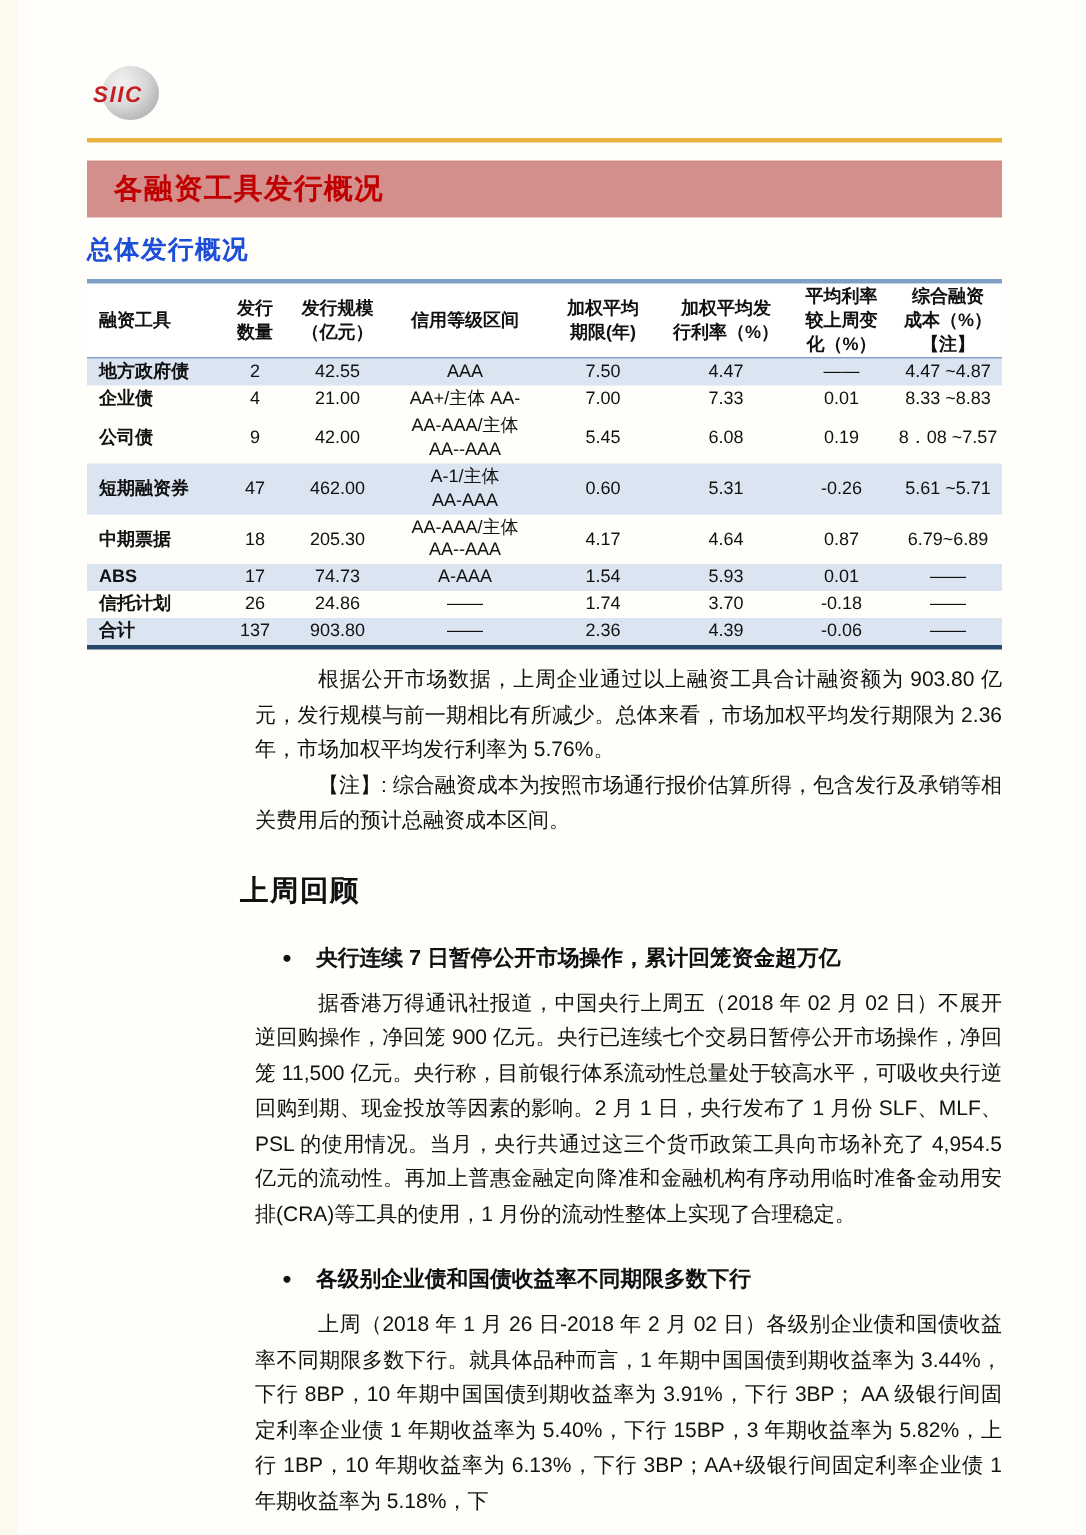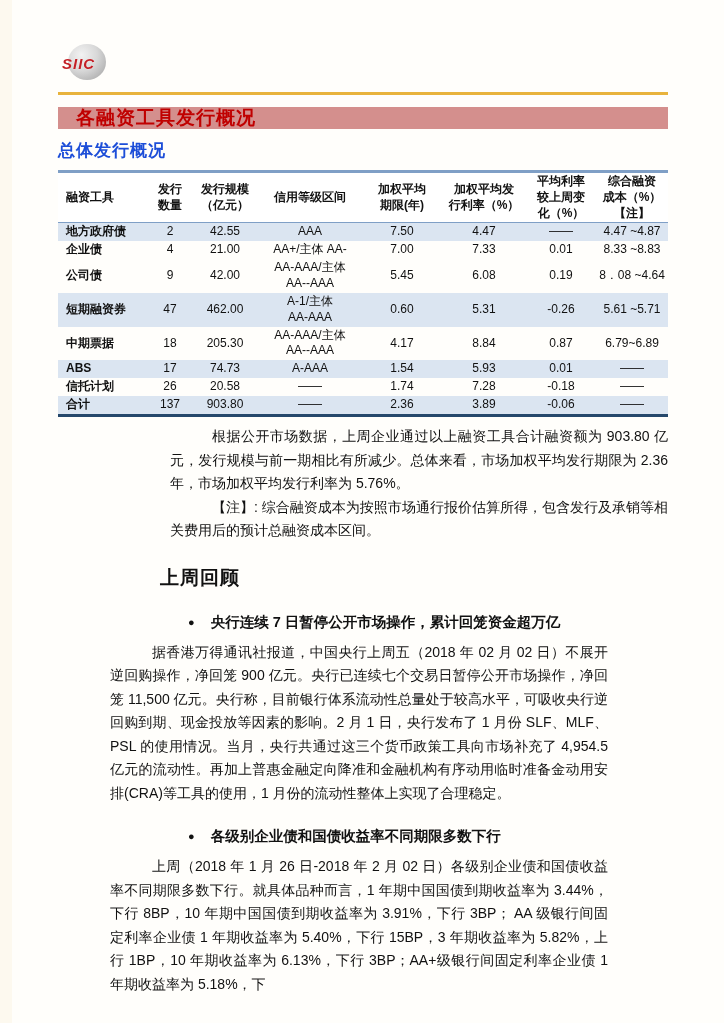--- a/index.html
+++ b/index.html
@@ -46,21 +46,21 @@
     padding-bottom:1px;
   }
   .logo-en{
     font-size:6px;color:var(--logo-red);letter-spacing:1.6px;margin-top:2px;
     white-space:nowrap;
   }
   
   .gold-line{margin-top:6px;height:3px;background:var(--gold-line);width:610px;}
   
   .banner{
-    margin-top:12px;height:22px;width:610px;
+    margin-top:12px;height:38px;width:610px;
     background:var(--banner-bg);
     display:flex;align-items:center;padding-left:18px;
   }
   .banner-title{font-size:19px;font-weight:bold;color:var(--banner-text);letter-spacing:1px;}
   
   .section-title{margin-top:10px;font-size:17px;font-weight:600;color:#1d4ed8;letter-spacing:1px;}
   
   table{
     margin-top:8px;width:610px;border-collapse:collapse;table-layout:fixed;
     font-size:12px;
@@ -87,21 +87,21 @@
     margin-left:102px;margin-top:22px;
     font-size:19px;font-weight:bold;letter-spacing:1px;
   }
   .bullet-line{
     margin-left:130px;margin-top:22px;
     font-size:14.5px;font-weight:bold;
     display:flex;align-items:baseline;
   }
   .bullet-dot{font-size:11px;margin-right:16px;position:relative;top:-1px;}
   .review-para{
-    margin-left:52px;width:498px;margin-top:9px;
+    margin-left:112px;width:498px;margin-top:9px;
     font-size:14px;line-height:23.5px;text-indent:42px;text-align:justify;
   }
 </style>
 </head>
 <body>
 
 <div class="edge-strip"></div>
 
 <div class="page-content">
 
@@ -173,71 +173,71 @@
         </tr>
         <tr>
           <td>公司债</td>
           <td>9</td>
           <td>42.00</td>
           <td>AA-AAA/主体
 AA--AAA</td>
           <td>5.45</td>
           <td>6.08</td>
           <td>0.19</td>
-          <td>8．08 ~4.64</td>
+          <td>8．08 ~7.57</td>
         </tr>
         <tr class="shaded">
           <td>短期融资券</td>
           <td>47</td>
           <td>462.00</td>
           <td>A-1/主体
 AA-AAA</td>
           <td>0.60</td>
           <td>5.31</td>
           <td>-0.26</td>
           <td>5.61 ~5.71</td>
         </tr>
         <tr>
           <td>中期票据</td>
           <td>18</td>
           <td>205.30</td>
           <td>AA-AAA/主体
 AA--AAA</td>
           <td>4.17</td>
-          <td>8.84</td>
+          <td>4.64</td>
           <td>0.87</td>
           <td>6.79~6.89</td>
         </tr>
         <tr class="shaded">
           <td>ABS</td>
           <td>17</td>
           <td>74.73</td>
           <td>A-AAA</td>
           <td>1.54</td>
           <td>5.93</td>
           <td>0.01</td>
           <td>——</td>
         </tr>
         <tr>
           <td>信托计划</td>
           <td>26</td>
-          <td>20.58</td>
+          <td>24.86</td>
           <td>——</td>
           <td>1.74</td>
-          <td>7.28</td>
+          <td>3.70</td>
           <td>-0.18</td>
           <td>——</td>
         </tr>
         <tr class="shaded total">
           <td>合计</td>
           <td>137</td>
           <td>903.80</td>
           <td>——</td>
           <td>2.36</td>
-          <td>3.89</td>
+          <td>4.39</td>
           <td>-0.06</td>
           <td>——</td>
         </tr>
       </tbody>
   </table>
 
   <div class="body-text">
     <p>根据公开市场数据，上周企业通过以上融资工具合计融资额为 903.80 亿元，发行规模与前一期相比有所减少。总体来看，市场加权平均发行期限为 2.36 年，市场加权平均发行利率为 5.76%。</p>
     <p>【注】: 综合融资成本为按照市场通行报价估算所得，包含发行及承销等相关费用后的预计总融资成本区间。</p>
   </div>

